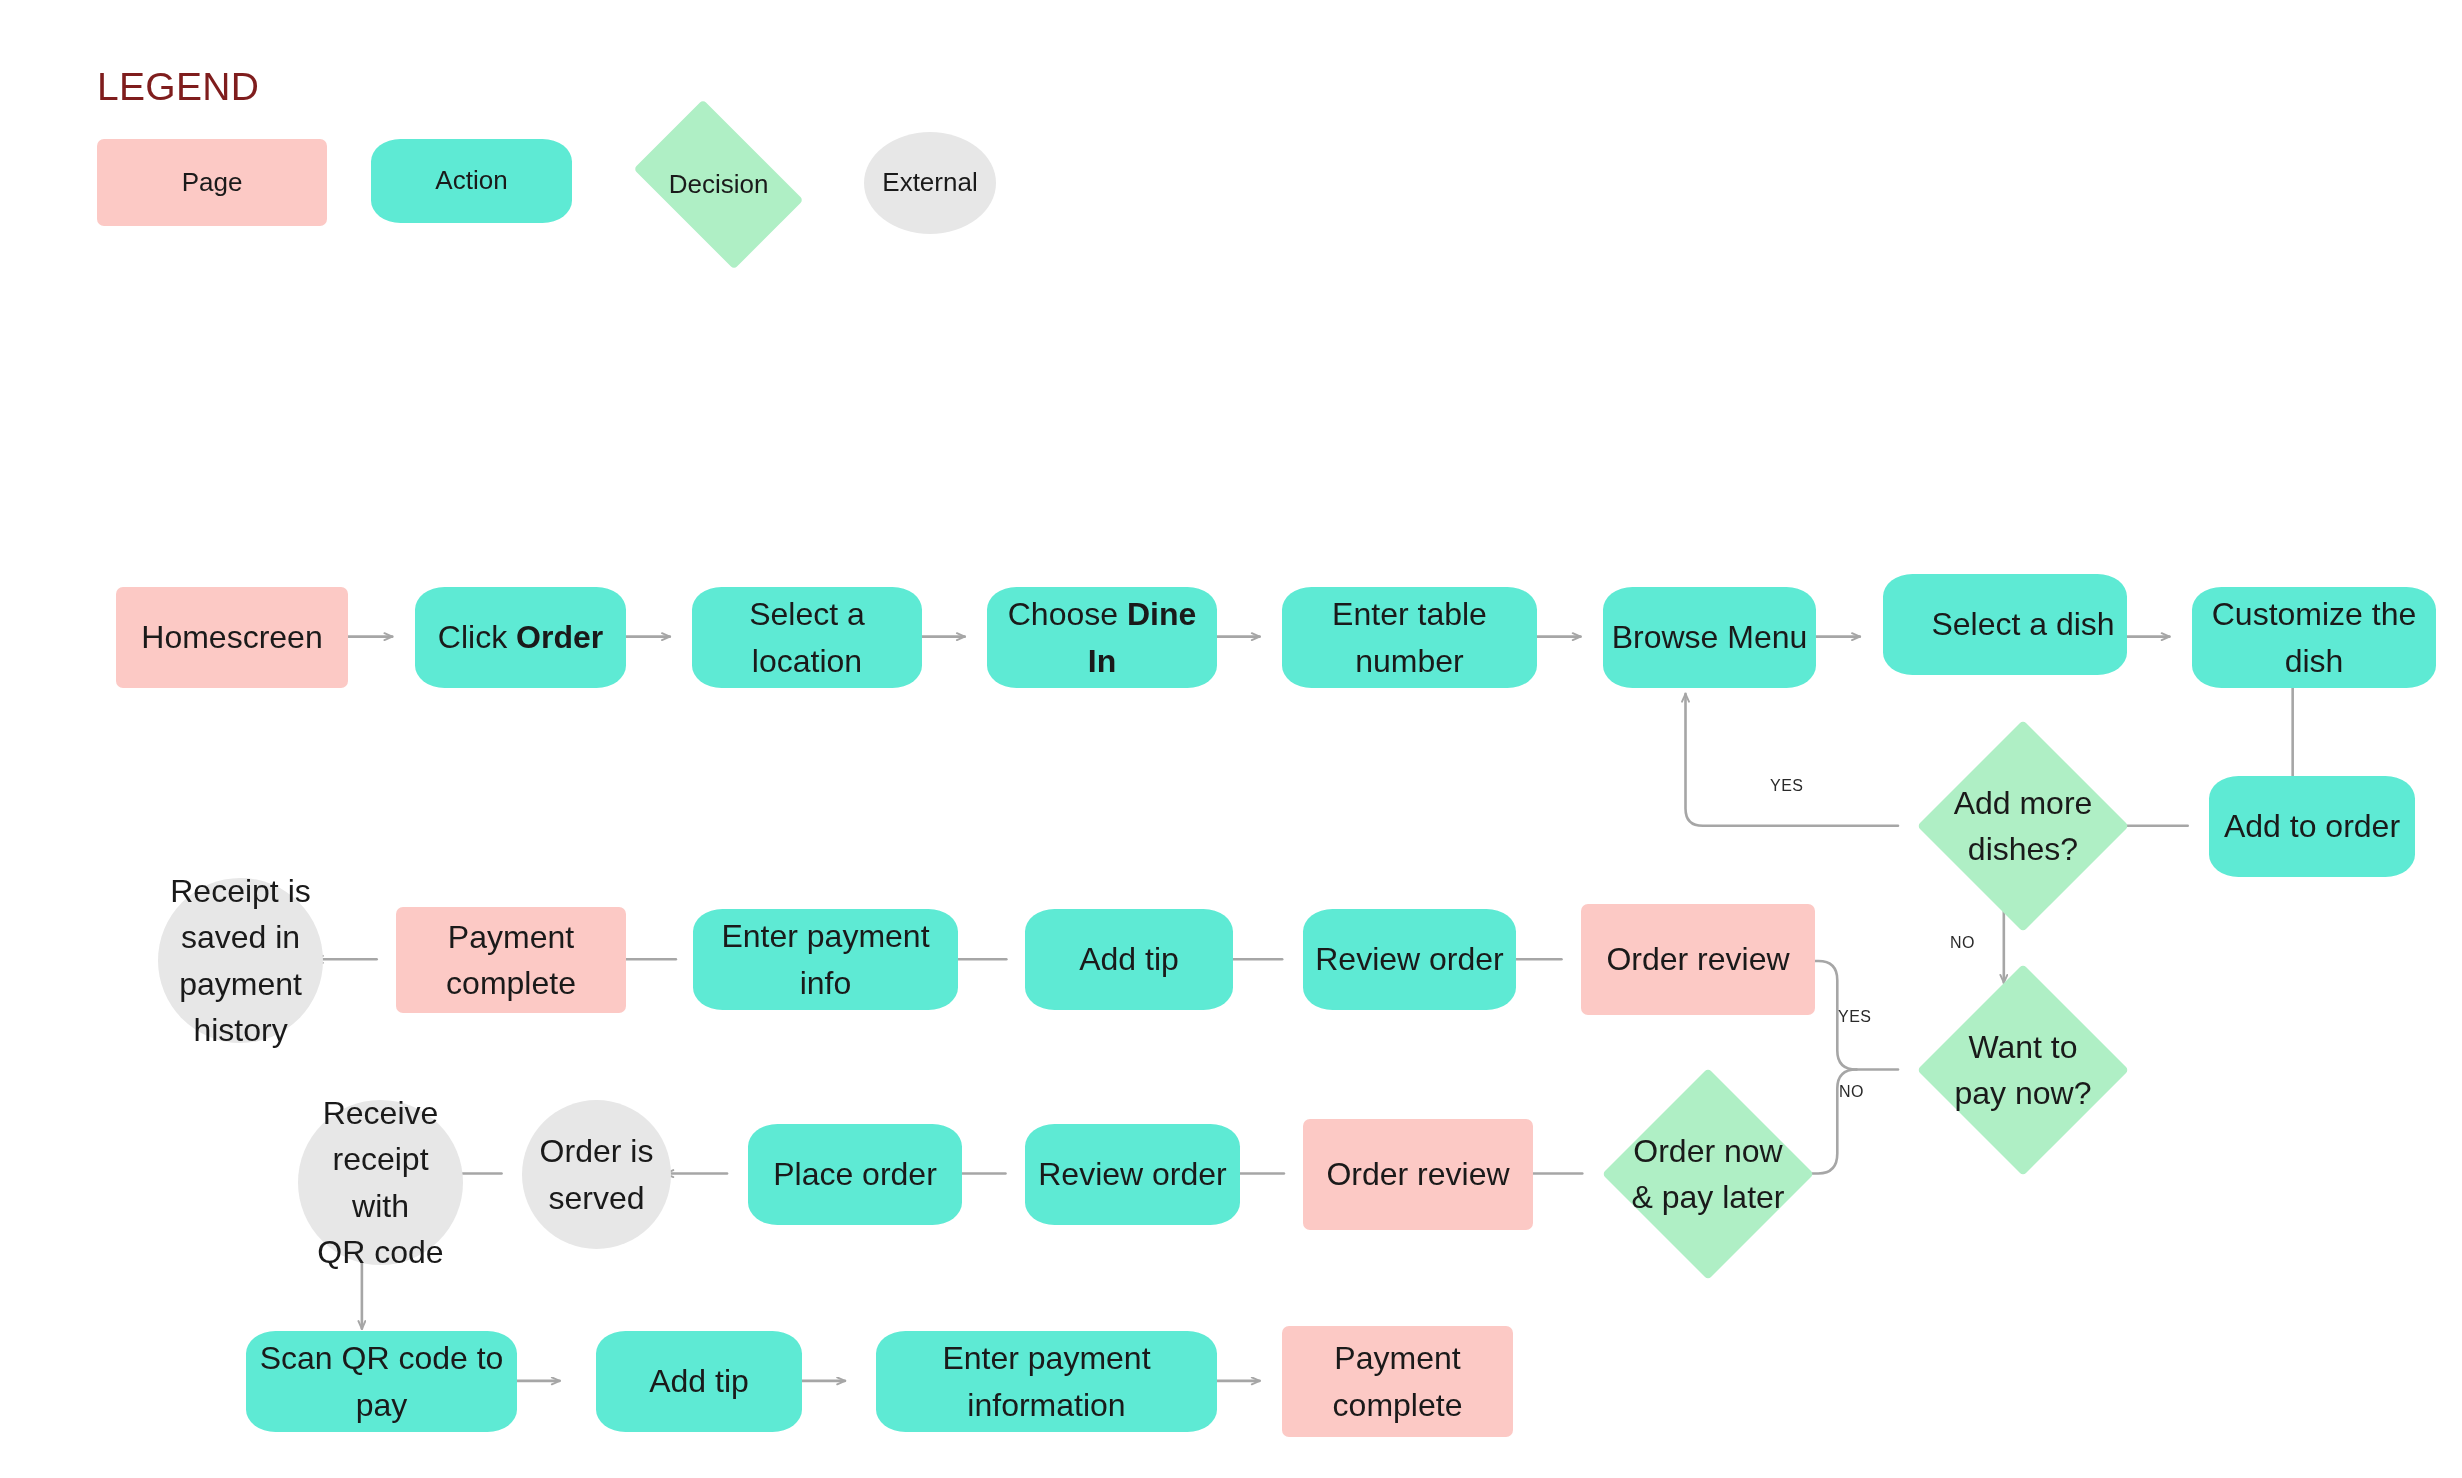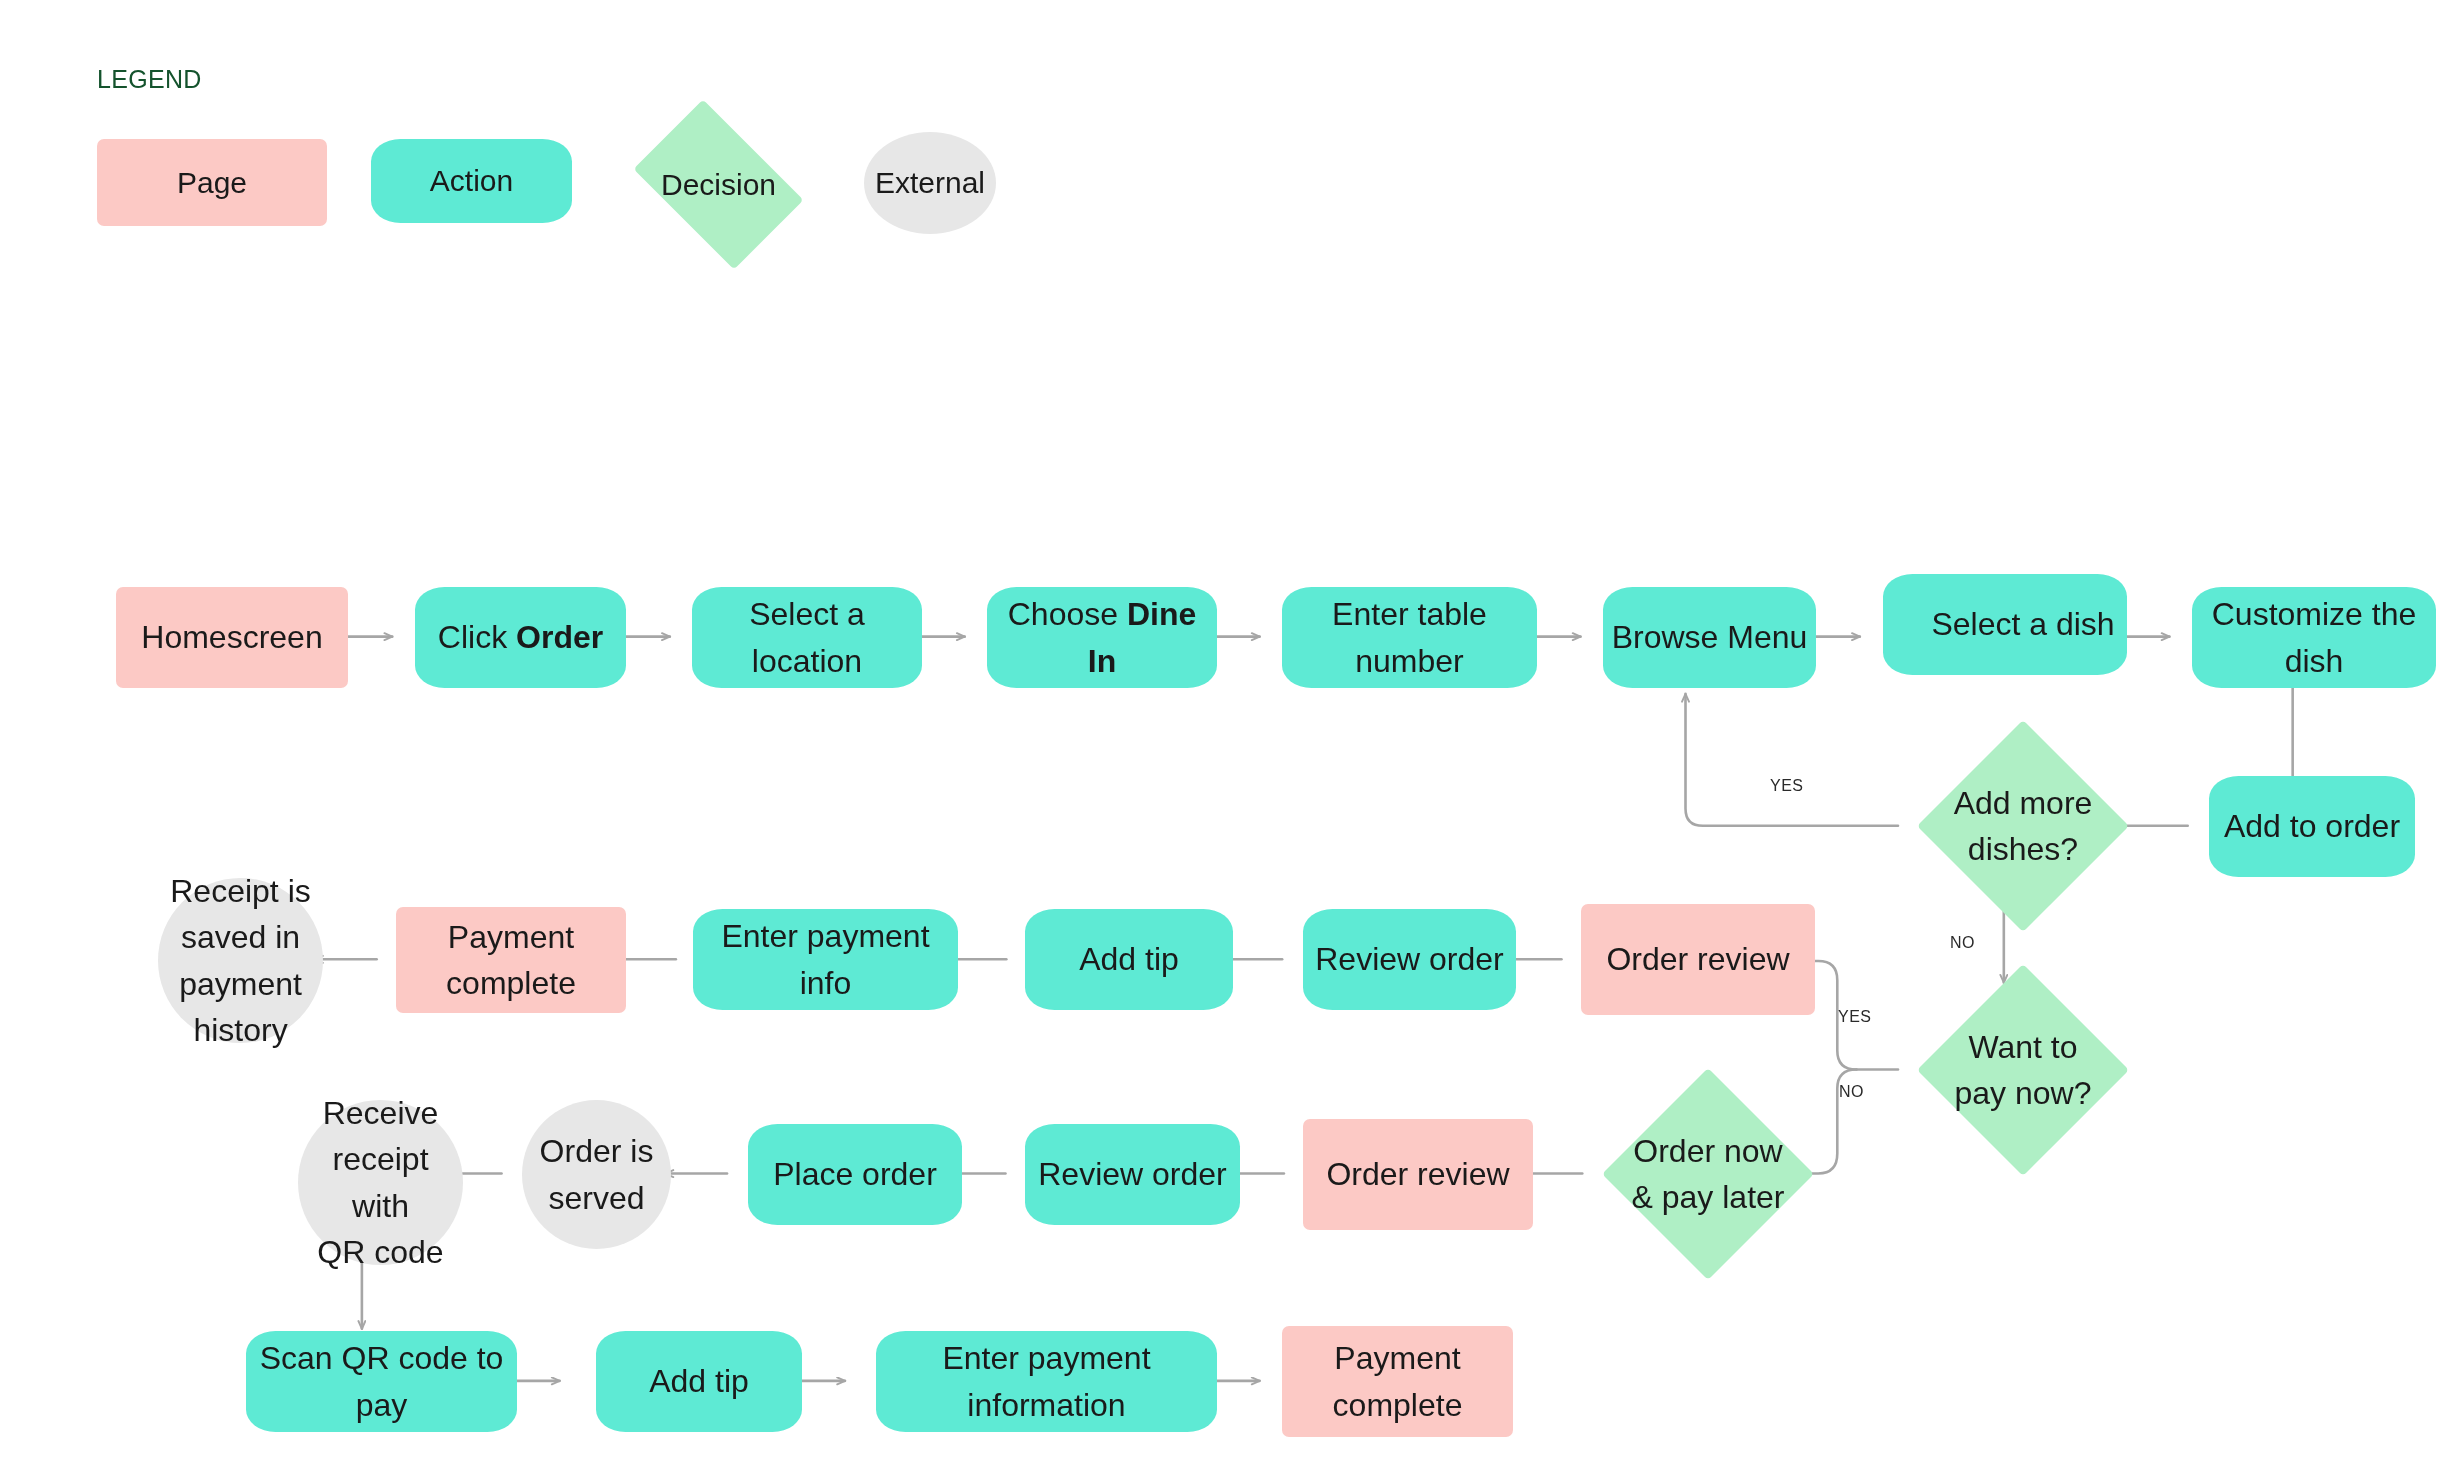--- a/index.html
+++ b/index.html
@@ -61,32 +61,32 @@
     position: absolute;
     left: 0; top: 0;
     width: 100%; height: 100%;
     background: #AFEFC5;
     border-radius: 6px;
     transform: rotate(45deg) scale(0.7072);
     z-index: 1;
   }
   .legend-title {
     position: absolute;
-    font-size: 25px;
+    font-size: 39px;
     letter-spacing: 0.3px;
-    color: #14532d;
+    color: #7f1d1d;
   }
   .edge-label {
     position: absolute;
     font-size: 16px;
     letter-spacing: 0.5px;
     color: #2a2a2a;
     white-space: nowrap;
   }
-  .f18 { font-size: 30px; }
+  .f18 { font-size: 26px; }
   .f19 { font-size: 32px; margin-left: 19px; }
   .bold { font-weight: bold; }
 </style>
 </head>
 <body>
 
 <div id="canvas">
 
   <svg id="edges" viewBox="0 0 2838 1704" xmlns="http://www.w3.org/2000/svg">
     <defs>

